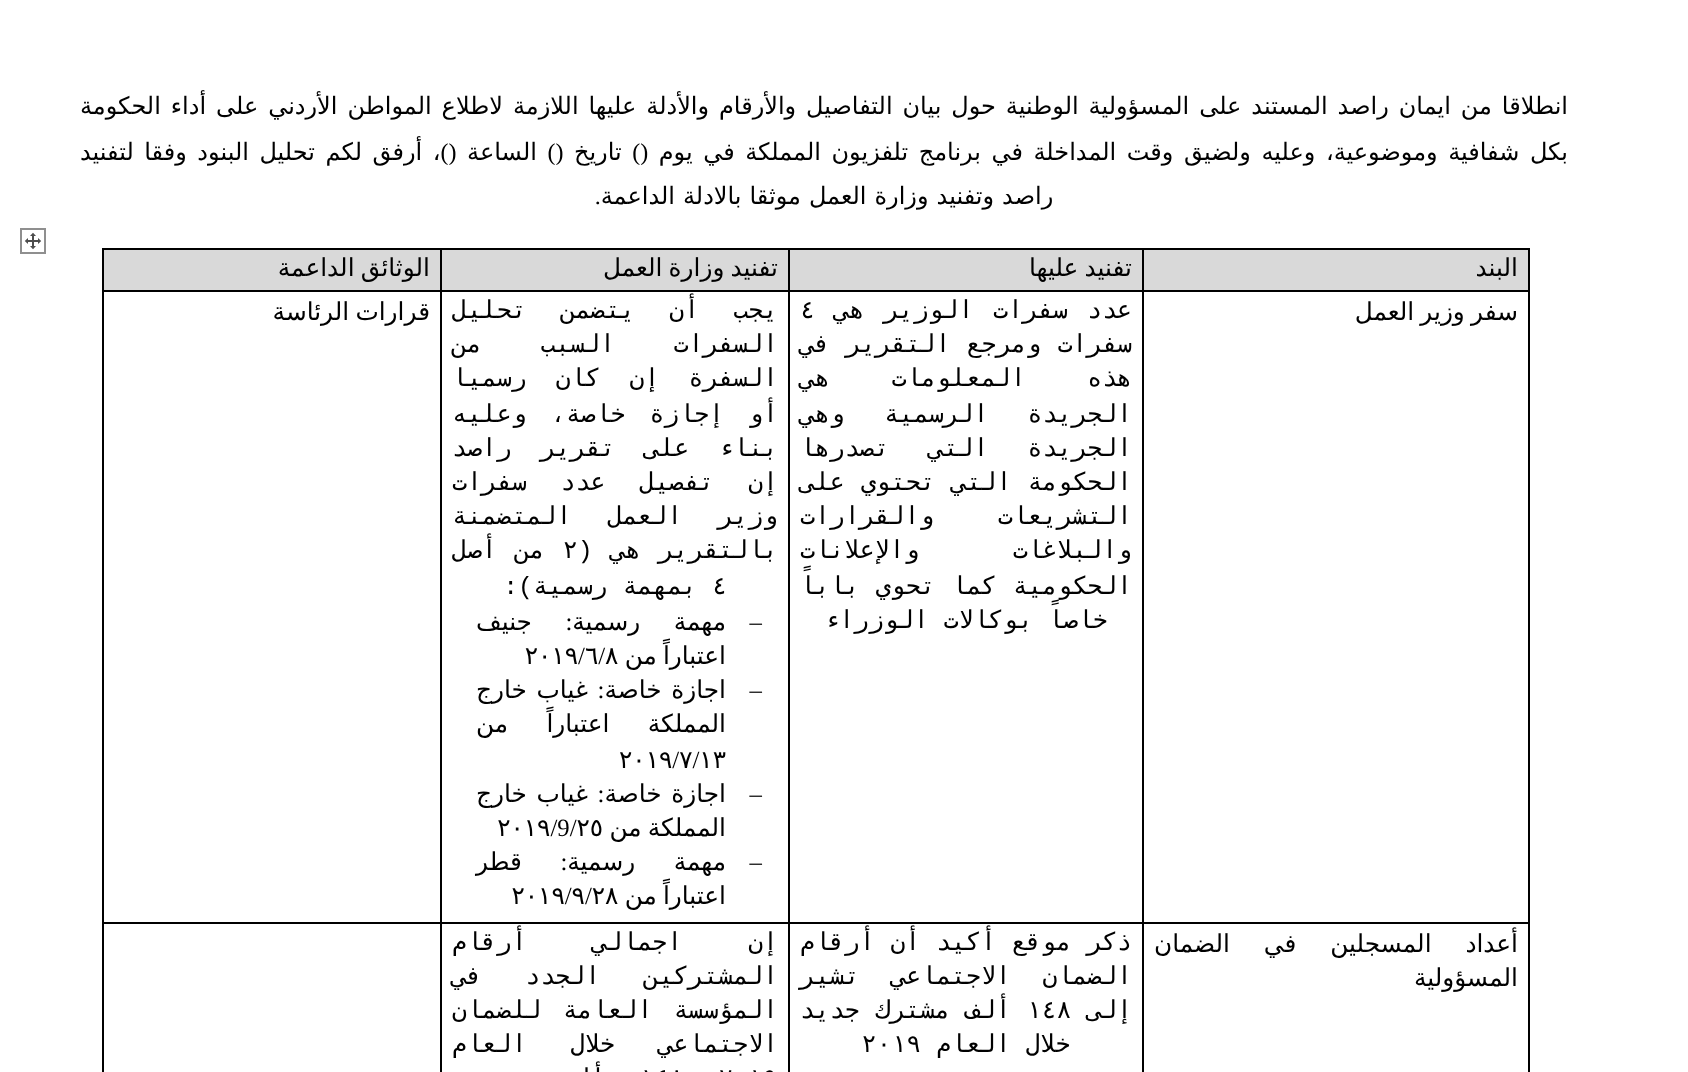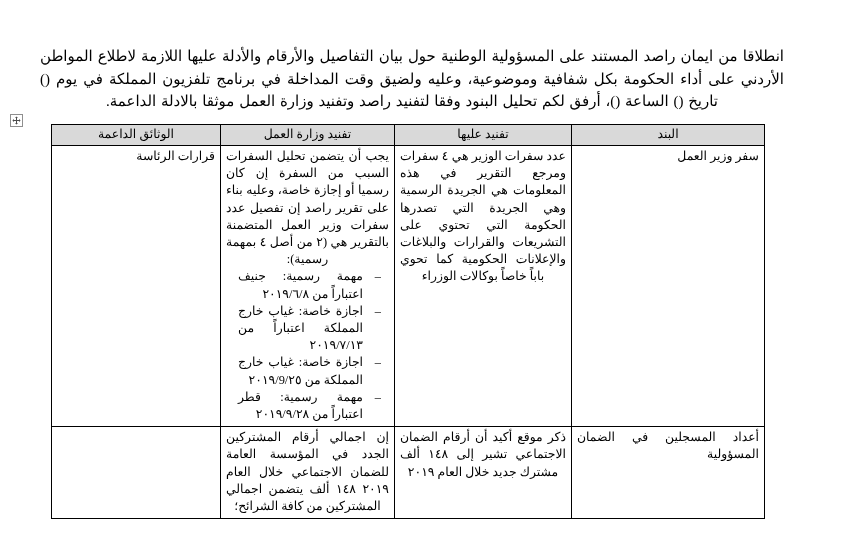--- a/index.html
+++ b/index.html
@@ -23,21 +23,21 @@
 
   
   .intro {
     position: absolute;
     top: 30px;
     right: 60px;
     left: 40px;
     direction: rtl;
     text-align: justify;
     text-align-last: center;
-    font-size: 15px;
+    font-size: 12px;
     line-height: 22.5px;
     letter-spacing: 0;
     word-spacing: 1px;
   }
 
   
   .table-handle {
     position: absolute;
     top: 114px;
     left: 10px;
@@ -68,36 +68,36 @@
     padding: 2px 5px 3px 5px;
     font-size: 12.4px;
     line-height: 17.2px;
     direction: rtl;
     text-align: justify;
     font-weight: normal;
   }
   .doc-table thead th {
     background: #d9d9d9;
     height: 18px;
-    text-align: center;
+    text-align: right;
     padding-top: 1px;
     padding-bottom: 1px;
     vertical-align: middle;
   }
   .col-band   { width: 193px; }
   .col-rased  { width: 177px; }
   .col-wizara { width: 174px; }
   .col-wathaq { width: 169px; }
 
   .cell-p {
     margin: 0;
     text-align: justify;
     text-align-last: right;
   }
-  .cell-center-last { text-align-last: center; }
+  .cell-center-last { text-align-last: center; font-family: Liberation Mono, monospace; }
 
   
   ul.dash-list {
     list-style: none;
     margin: 0;
     padding: 0;
     direction: rtl;
   }
   ul.dash-list > li {
     position: relative;

